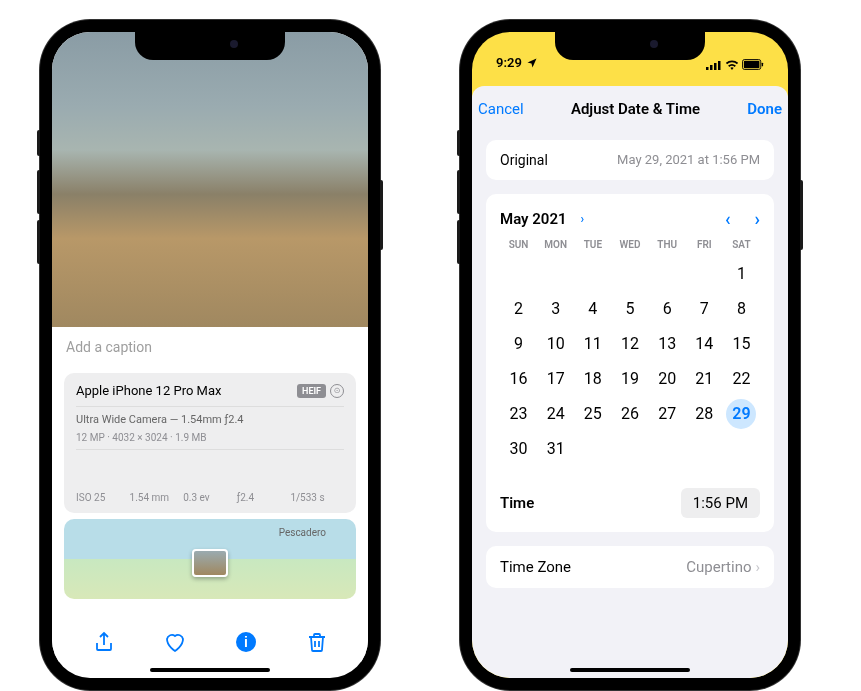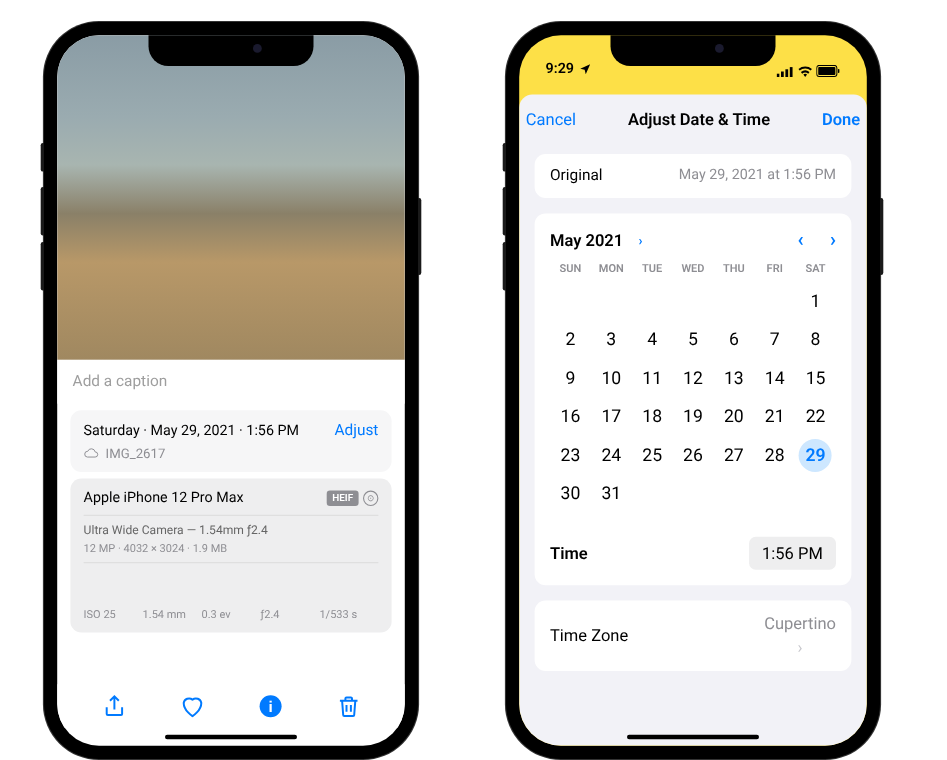--- a/index.html
+++ b/index.html
@@ -303,21 +303,21 @@
     .tz-row {
       margin: 0 14px;
       background: #fff;
       border-radius: 10px;
       padding: 12px 14px;
       display: flex;
       justify-content: space-between;
       align-items: center;
       font-size: 15px;
     }
-    .tz-value { color: #8e8e93; display: flex; align-items: center; gap: 4px; flex-direction: column; }
+    .tz-value { color: #8e8e93; display: flex; align-items: center; gap: 4px; }
     .chevron { color: #c7c7cc; }
     .side-btn-l {
       position: absolute;
       left: -3px;
       width: 3px;
       background: #1a1a1a;
       border-radius: 2px 0 0 2px;
     }
     .side-btn-r {
       position: absolute;
@@ -333,52 +333,44 @@
 <div class="phone">
   <div class="notch-dot"></div>
   <div class="side-btn-l" style="top:110px;height:26px"></div>
   <div class="side-btn-l" style="top:150px;height:44px"></div>
   <div class="side-btn-l" style="top:200px;height:44px"></div>
   <div class="side-btn-r" style="top:160px;height:70px"></div>
   <div class="screen">
     <div class="photo-area"></div>
     <div class="caption-row">Add a caption</div>
 
-    <div class="info-card">
-      <div class="date-row">
-        <span class="date-text">Saturday · May 29, 2021 · 1:56 PM</span>
-        <span class="adjust-link">Adjust</span>
-      </div>
-      <div class="img-name-row">
-        <svg class="cloud-icon" viewBox="0 0 24 16" fill="none" stroke="#8e8e93" stroke-width="1.5">
-            <path d="M6 14h12a4 4 0 0 0 0-8 6 6 0 0 0-11.5-1A4.5 4.5 0 0 0 6 14z"></path>
-          </svg>
-        <span>IMG_2617</span>
-      </div>
-    </div>
 
     <div class="device-card">
       <div class="device-header">
         <span class="device-name">Apple iPhone 12 Pro Max</span>
         <div class="badge-group">
           <span class="heif-badge">HEIF</span>
           <span class="meta-icon">⊙</span>
         </div>
       </div>
       <div class="camera-info">Ultra Wide Camera — 1.54mm ƒ2.4</div>
       <div class="camera-specs">12 MP · 4032 × 3024 · 1.9 MB</div>
       <div class="exif-row">
         <span>ISO 25</span>
         <span>1.54 mm</span>
         <span>0.3 ev</span>
         <span>ƒ2.4</span>
         <span>1/533 s</span>
       </div>
     </div>
 
+    <div class="map-area">
+      <span class="map-label">Pescadero</span>
+      <div class="map-thumb"></div>
+    </div>
 
     <div class="toolbar">
       <svg class="toolbar-icon" viewBox="0 0 24 24" fill="none" stroke="currentColor" stroke-width="1.8">
           <path d="M12 3v12M8 7l4-4 4 4M5 13v6a1 1 0 0 0 1 1h12a1 1 0 0 0 1-1v-6"></path>
         </svg>
       <svg class="toolbar-icon" viewBox="0 0 24 24" fill="none" stroke="currentColor" stroke-width="1.8">
           <path d="M12 21s-8-5-8-12a5 5 0 0 1 8-3 5 5 0 0 1 8 3c0 7-8 12-8 12z"></path>
         </svg>
       <svg class="toolbar-icon" viewBox="0 0 24 24" fill="#007aff">
           <circle cx="12" cy="12" r="10"></circle>

